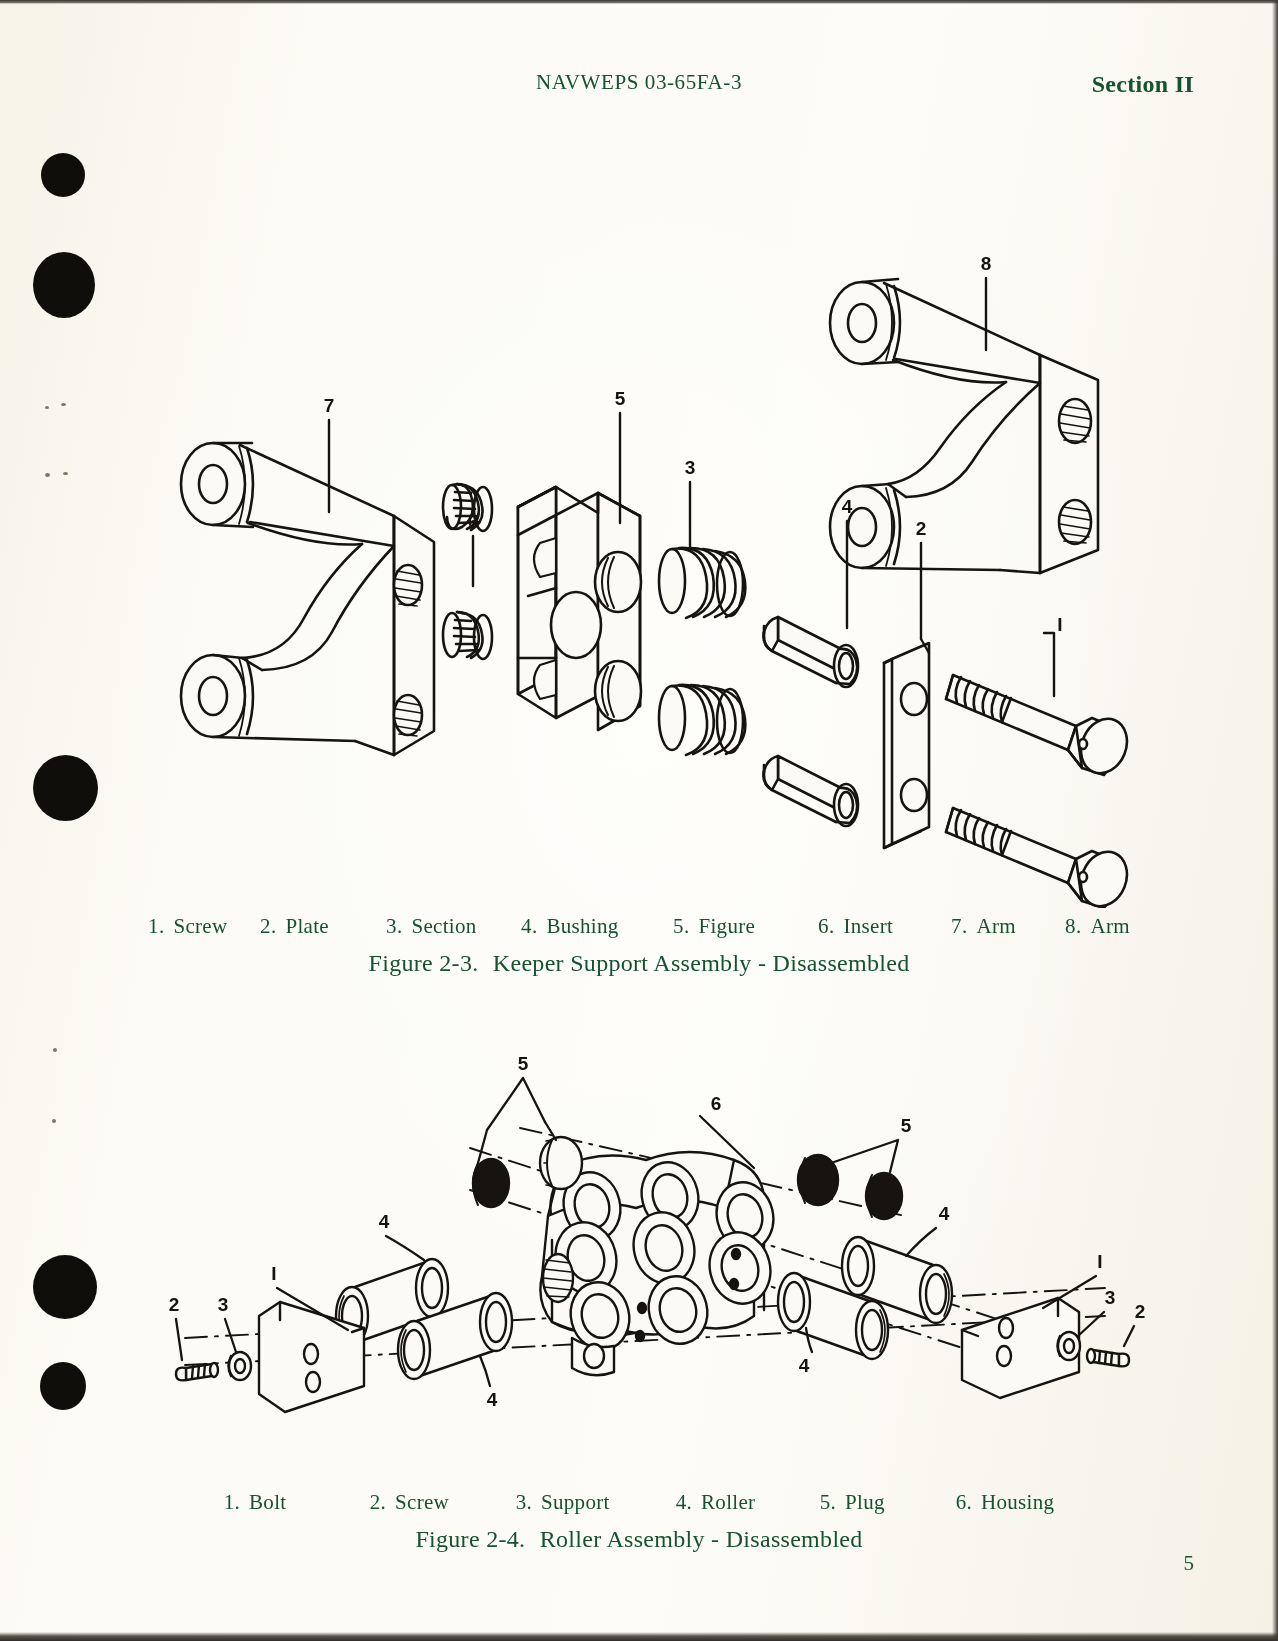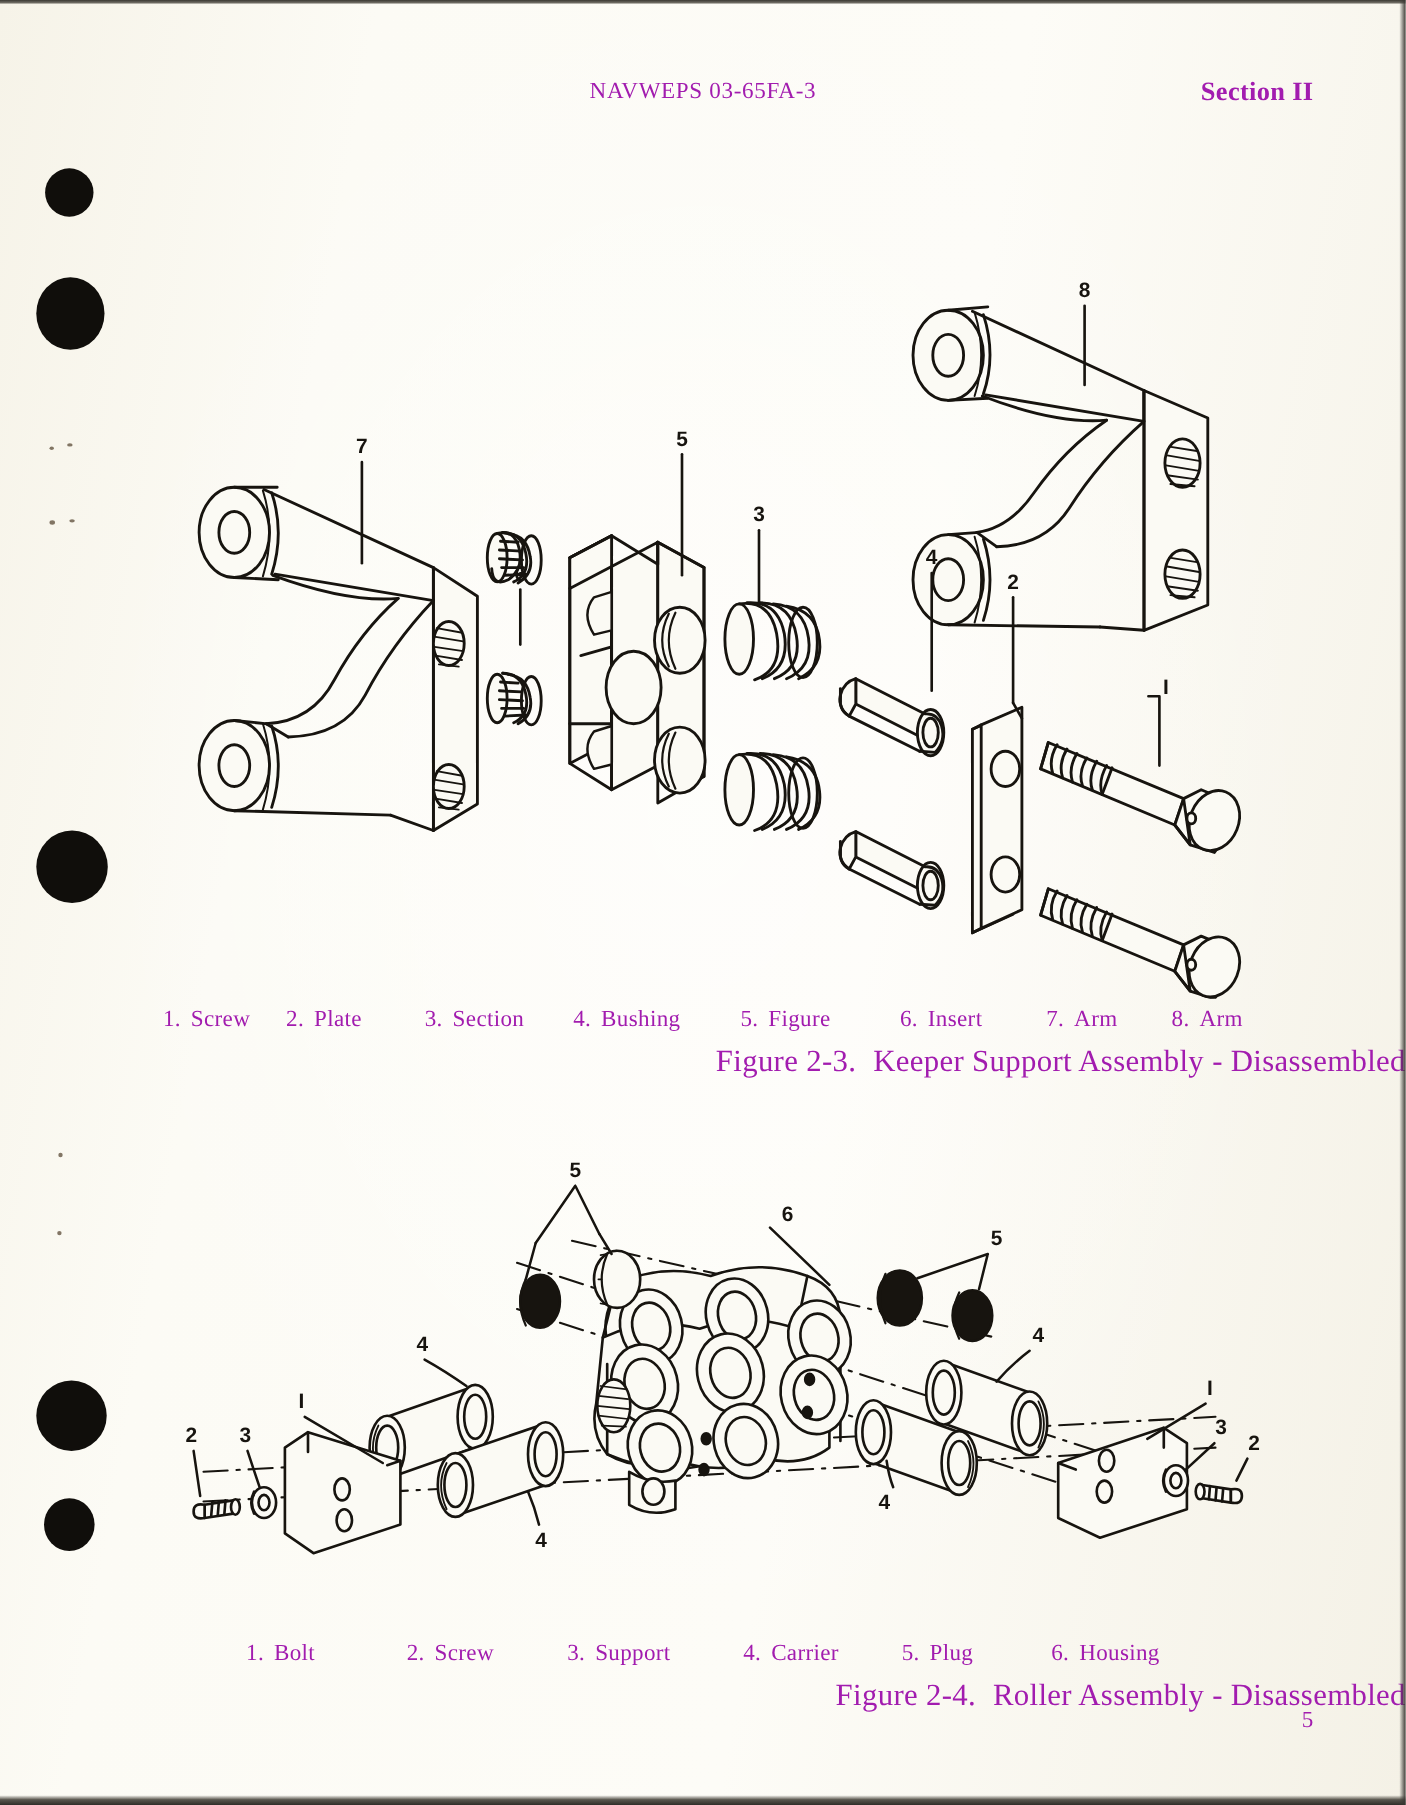--- a/index.html
+++ b/index.html
@@ -8,21 +8,21 @@
     padding: 0;
     background: #6b6b6b;
   }
   .page {
     position: relative;
     width: 1278px;
     height: 1641px;
     background: #fbfaf4;
     overflow: hidden;
     font-family: "Liberation Serif", "DejaVu Serif", serif;
-    color: #a21caf;
+    color: #14532d;
     box-sizing: border-box;
   }
   
   .paper-tone {
     position: absolute;
     inset: 0;
     background:
       radial-gradient(ellipse at 50% 45%, rgba(255,255,255,0.55) 0%, rgba(250,247,236,0.0) 62%),
       linear-gradient(100deg, #f6f3e8 0%, #fcfbf5 22%, #fdfcf7 60%, #f4f1e6 100%);
     pointer-events: none;
@@ -94,22 +94,22 @@
     font-size: 21px;
     letter-spacing: 0.3px;
   }
   .legend-item {
     white-space: nowrap;
     display: inline-flex;
     align-items: baseline;
   }
   .legend-num { margin-right: 9px; }
   .fig-caption {
-    text-align: right;
-    font-size: 28px;
+    text-align: center;
+    font-size: 24px;
     letter-spacing: 0.3px;
     margin-top: 11px;
   }
   .fig-caption .cap-label { margin-right: 8px; }
 </style>
 </head>
 <body>
 
 <div class="page">
   <div class="paper-tone"></div>
@@ -600,21 +600,21 @@
       <span class="legend-item" style="width:146px;">
         <span class="legend-num">2.</span>
         <span>Screw</span>
       </span>
       <span class="legend-item" style="width:160px;">
         <span class="legend-num">3.</span>
         <span>Support</span>
       </span>
       <span class="legend-item" style="width:144px;">
         <span class="legend-num">4.</span>
-        <span>Carrier</span>
+        <span>Roller</span>
       </span>
       <span class="legend-item" style="width:136px;">
         <span class="legend-num">5.</span>
         <span>Plug</span>
       </span>
       <span class="legend-item">
         <span class="legend-num">6.</span>
         <span>Housing</span>
       </span>
     </div>

